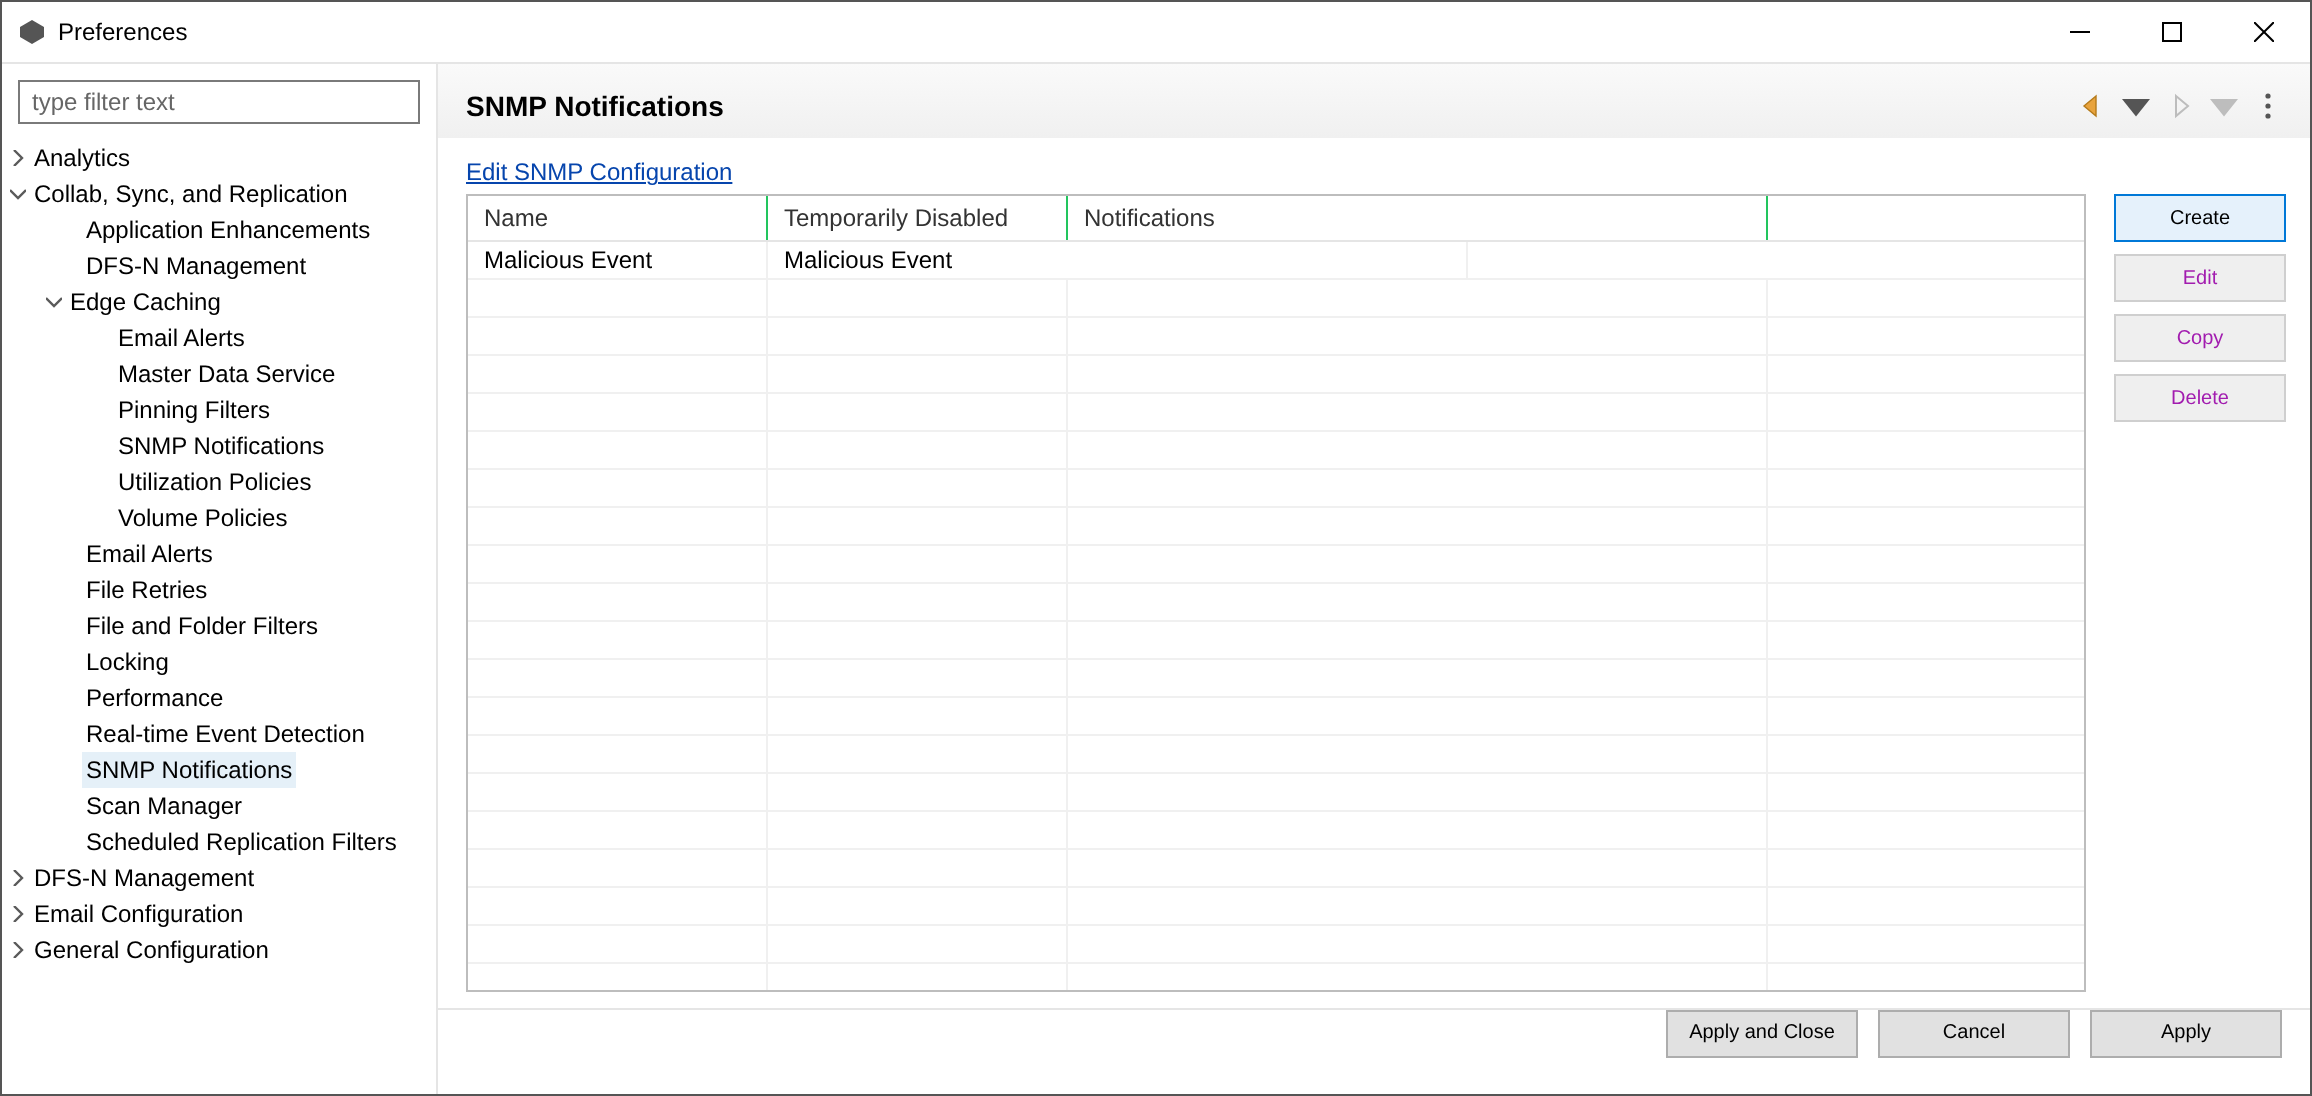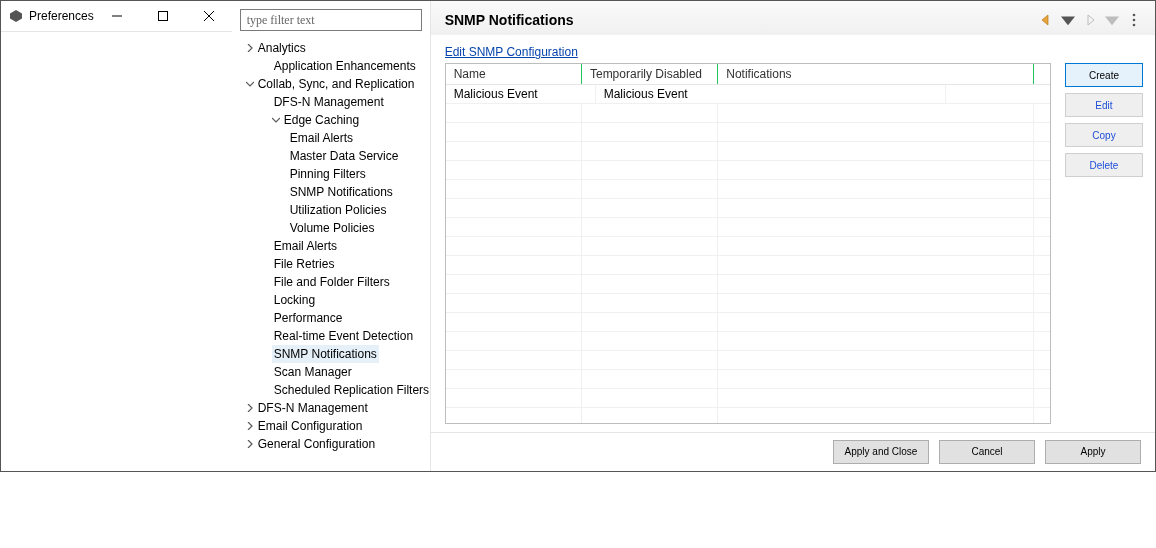--- a/index.html
+++ b/index.html
@@ -1,36 +1,36 @@
 <!DOCTYPE html>
 <html><head>
 <meta charset="utf-8">
 <style>
 html,body{margin:0;padding:0;font-family:"Segoe UI",Tahoma,sans-serif;font-size:12px;color:#000;background:#fff}
-.window{width:1156px;height:472px;border:1px solid #555;box-sizing:border-box;display:flex;overflow:hidden}
+.window{width:1156px;height:548px;border:1px solid #555;box-sizing:border-box;display:flex;flex-direction:column;overflow:hidden}
 .titlebar{height:30px;display:flex;align-items:center;padding:0 0 0 8px;border-bottom:1px solid #e5e5e5}
 .titlebar .app-icon{width:14px;height:14px;display:flex;align-items:center;justify-content:center;margin-right:6px}
 .titlebar .app-icon svg{width:14px;height:14px}
 .titlebar .title{flex:0 0 auto}
 .titlebar .spacer{flex:1 1 auto}
 .winbtn{width:46px;height:30px;display:flex;align-items:center;justify-content:center;color:#000}
 .winbtn svg{width:10px;height:10px}
 .body{flex:1 1 auto;display:flex;overflow:hidden}
 .sidebar{width:218px;border-right:1px solid #e5e5e5;display:flex;flex-direction:column;box-sizing:border-box}
 .filter-wrap{padding:8px 8px 6px 8px}
-.filter{width:100%;height:22px;box-sizing:border-box;border:1px solid #7a7a7a;padding:0 6px;font-family:Liberation Serif, serif;font-size:12px;color:#7f1d1d}
+.filter{width:100%;height:22px;box-sizing:border-box;border:1px solid #7a7a7a;padding:0 6px;font-family:Liberation Sans, sans-serif;font-size:12px;color:#7f1d1d}
 .filter::placeholder{color:#666}
 .tree-wrap{flex:1 1 auto;position:relative;overflow:hidden}
 .tree{position:absolute;inset:0;overflow-y:auto;overflow-x:hidden;padding:2px 0 4px 0}
 .tree-item{display:flex;align-items:center;height:18px;line-height:18px;white-space:nowrap;cursor:default}
 .tree-item .chev{width:12px;display:inline-flex;align-items:center;justify-content:center;color:#5a5a5a}
 .tree-item .chev svg{width:8px;height:8px}
 .tree-item .lbl{padding:0 2px}
 .tree-item.sel .lbl{background:#e5f0f8}
-.d0{padding-left:12px}.d1{padding-left:38px}.d2{padding-left:42px}
+.d0{padding-left:2px}.d1{padding-left:20px}.d2{padding-left:42px}
 .d1.leaf{padding-left:40px}.d2.leaf{padding-left:56px}
 .tree::-webkit-scrollbar{width:17px}
 .tree::-webkit-scrollbar-track{background:#f0f0f0}
 .tree::-webkit-scrollbar-thumb{background:#c1c1c1;border:1px solid #f0f0f0}
 .main{flex:1 1 auto;display:flex;flex-direction:column;overflow:hidden}
 .page-head{height:34px;display:flex;align-items:center;padding:4px 10px 0 14px;background:linear-gradient(#fafafa,#f0f0f0)}
 .page-title{font-size:14px;font-weight:600}
 .page-head .spacer{flex:1 1 auto}
 .nav-icn{width:18px;height:18px;display:flex;align-items:center;justify-content:center;margin:0 2px}
 .nav-icn svg{width:14px;height:14px}
@@ -42,22 +42,22 @@
 .gh{box-sizing:border-box;padding:0 8px;display:flex;align-items:center;border-right:1px solid #22c55e;color:#333}
 .gh:last-child{border-right:none}
 .c1{width:150px}.c2{width:150px}.c3{width:350px}.c4{flex:1 1 auto}
 .grid-body{flex:1 1 auto;overflow:hidden}
 .grow{display:flex;height:18px;border-bottom:1px solid #f0f0f0}
 .gc{box-sizing:border-box;padding:0 8px;display:flex;align-items:center;border-right:1px solid #f0f0f0}
 .gc:last-child{border-right:none}
 .right-col{width:86px;display:flex;flex-direction:column;gap:6px;padding-top:18px}
 .btn{height:24px;border:1px solid #adadad;background:#e1e1e1;font-family:inherit;font-size:10px;display:flex;align-items:center;justify-content:center;cursor:default}
 .btn.primary{border:1px solid #0078d7;background:#e5f1fb;color:#000}
-.btn[disabled]{color:#1d4ed8;background:#efefef;border-color:#cfcfcf}
-.footer{height:43px;border-top:1px solid #e5e5e5;display:flex;align-items:center;justify-content:flex-end;gap:10px;padding:0 14px}
+.btn[disabled]{color:#a21caf;background:#efefef;border-color:#cfcfcf}
+.footer{height:43px;border-top:1px solid #e5e5e5;display:flex;align-items:flex-start;justify-content:flex-end;gap:10px;padding:0 14px}
 .footer .btn{width:96px}
 </style>
 </head>
 <body>
 
 <div class="window">
 
   <div class="titlebar">
     <span class="app-icon">
       <svg viewBox="0 0 14 14">
@@ -93,30 +93,30 @@
       <div class="tree-wrap">
         <div class="tree" id="tree">
             <div class="tree-item d0">
               <span class="chev">
                 <svg viewBox="0 0 8 8">
                   <path d="M2 0 L6 4 L2 8" fill="none" stroke="#5a5a5a" stroke-width="1.2"></path>
                 </svg>
               </span>
               <span class="lbl">Analytics</span>
             </div>
+            <div class="tree-item d0">
+              <span class="chev">
+                <svg viewBox="0 0 8 8">
+                  <path d="M0 2 L4 6 L8 2" fill="none" stroke="#5a5a5a" stroke-width="1.2"></path>
+                </svg>
+              </span>
+              <span class="lbl">Collab, Sync, and Replication</span>
+            </div>
             <div class="tree-item d1 leaf">
               <span class="lbl">Application Enhancements</span>
-            </div>
-            <div class="tree-item d0">
-              <span class="chev">
-                <svg viewBox="0 0 8 8">
-                  <path d="M0 2 L4 6 L8 2" fill="none" stroke="#5a5a5a" stroke-width="1.2"></path>
-                </svg>
-              </span>
-              <span class="lbl">Collab, Sync, and Replication</span>
             </div>
             <div class="tree-item d1 leaf">
               <span class="lbl">DFS-N Management</span>
             </div>
             <div class="tree-item d1">
               <span class="chev">
                 <svg viewBox="0 0 8 8">
                   <path d="M0 2 L4 6 L8 2" fill="none" stroke="#5a5a5a" stroke-width="1.2"></path>
                 </svg>
               </span>

